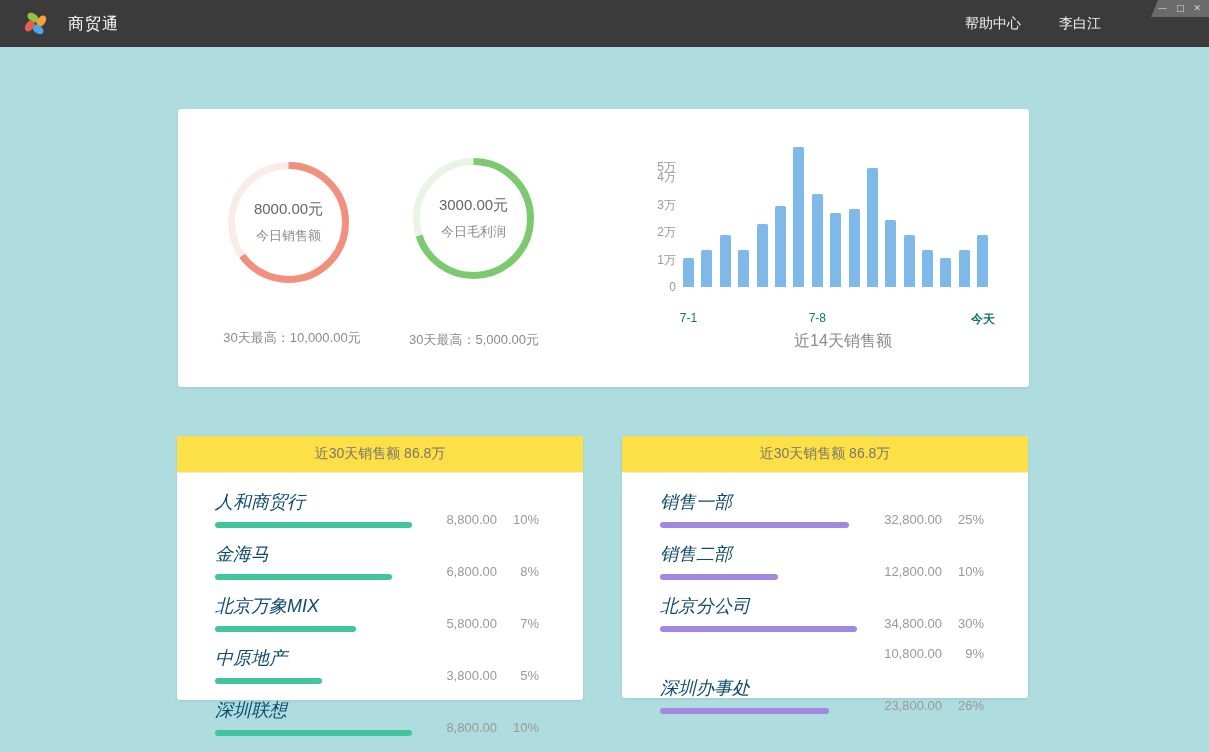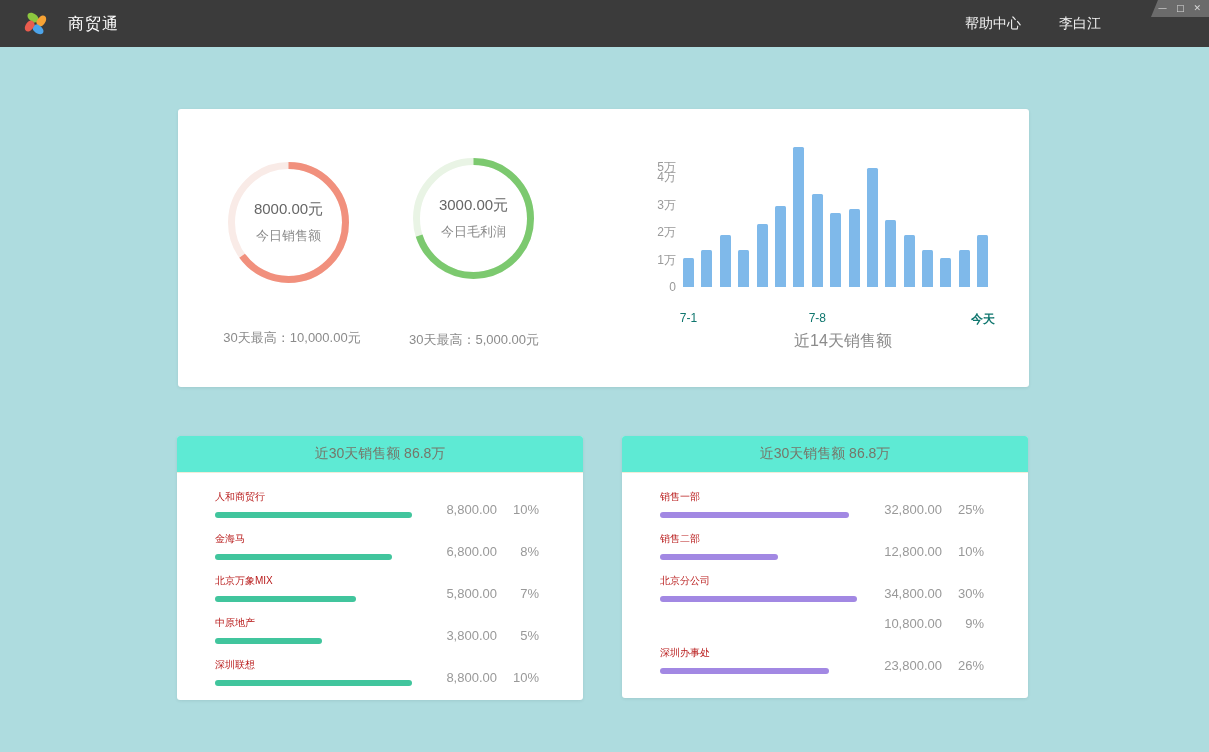--- a/index.html
+++ b/index.html
@@ -36,26 +36,26 @@
   #footnote-sales{left:14px;top:220px;}
   #footnote-profit{left:196px;top:222px;}
   
   .chart{position:absolute;left:460px;top:30px;width:370px;height:215px;}
   .chart-plot{position:absolute;left:45px;bottom:67px;width:308px;height:150px;display:flex;align-items:flex-end;gap:7.4px;}
   .bar{width:11px;border-radius:1.5px 1.5px 0 0;}
   .ytick{position:absolute;left:0;width:38px;text-align:right;font-size:12px;color:#999999;line-height:14px;}
   .xtick{position:absolute;top:172px;width:44px;text-align:center;font-size:12px;color:#0f766e;}
   .chart-title{position:absolute;left:45px;top:192px;width:320px;text-align:center;font-size:16px;color:#8b8b8b;}
   
-  .rank-header{height:36px;background:#5eead4;border-bottom:1px solid #f0ecd9;border-radius:3px 3px 0 0;
+  .rank-header{height:36px;background:#fde047;border-bottom:1px solid #f0ecd9;border-radius:3px 3px 0 0;
     display:flex;align-items:center;justify-content:center;font-size:14px;color:#76766a;}
   .rank-body{padding:17px 44px 0 38px;}
   .rank-row{display:flex;margin-bottom:14px;}
   .rank-left{width:197px;flex:none;}
-  .rank-name{font-size:10px;color:#b91c1c;margin-bottom:8px;}
+  .rank-name{font-size:18px;color:#0c4a6e;margin-bottom:8px;font-style:italic;}
   .rank-bar{height:6px;border-radius:3px;}
   .rank-right{flex:1;display:flex;justify-content:flex-end;align-items:flex-end;gap:0;padding-bottom:1px;}
   .rank-value{font-size:13px;color:#999999;text-align:right;}
   .rank-pct{font-size:13px;color:#999999;text-align:right;min-width:42px;}
 </style>
 </head>
 <body>
 
 <div class="topbar">
   <svg class="logo" viewBox="0 0 36 36">

